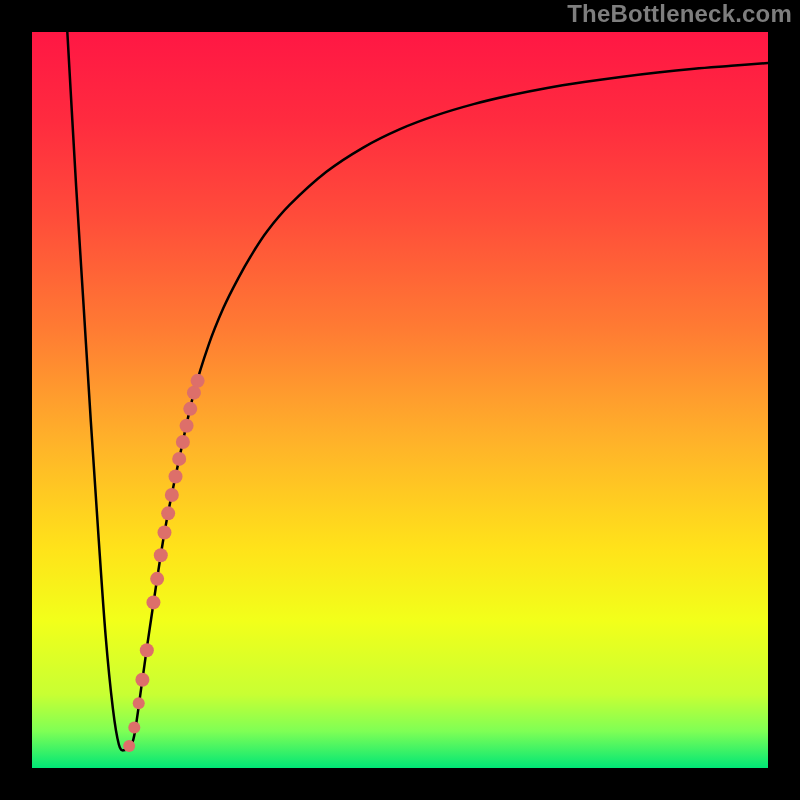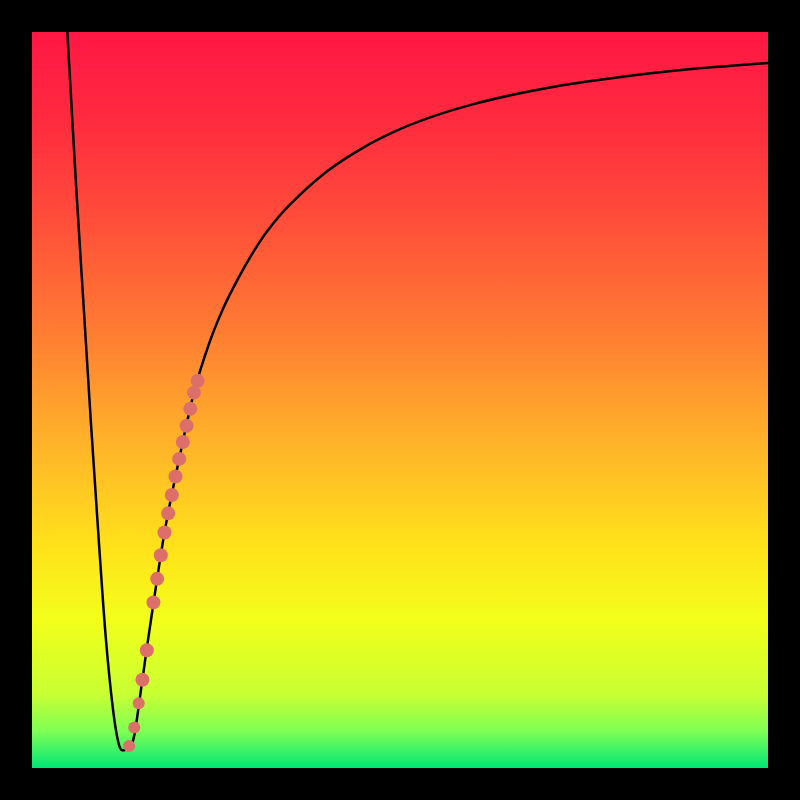--- a/index.html
+++ b/index.html
@@ -80,13 +80,14 @@
           <circle cx="161.92" cy="360.64" r="7" fill="#dd6f6a"></circle>
           <circle cx="165.60" cy="348.86" r="7" fill="#dd6f6a"></circle>
         </g>
       <g id="dots-group-2">
           <circle cx="97.15" cy="713.92" r="6" fill="#dd6f6a"></circle>
           <circle cx="102.30" cy="695.52" r="6" fill="#dd6f6a"></circle>
           <circle cx="106.72" cy="671.23" r="6" fill="#dd6f6a"></circle>
         </g>
     </svg>
   </div>
+  <div class="watermark">TheBottleneck.com</div>
 </div>
 
 </body></html>

